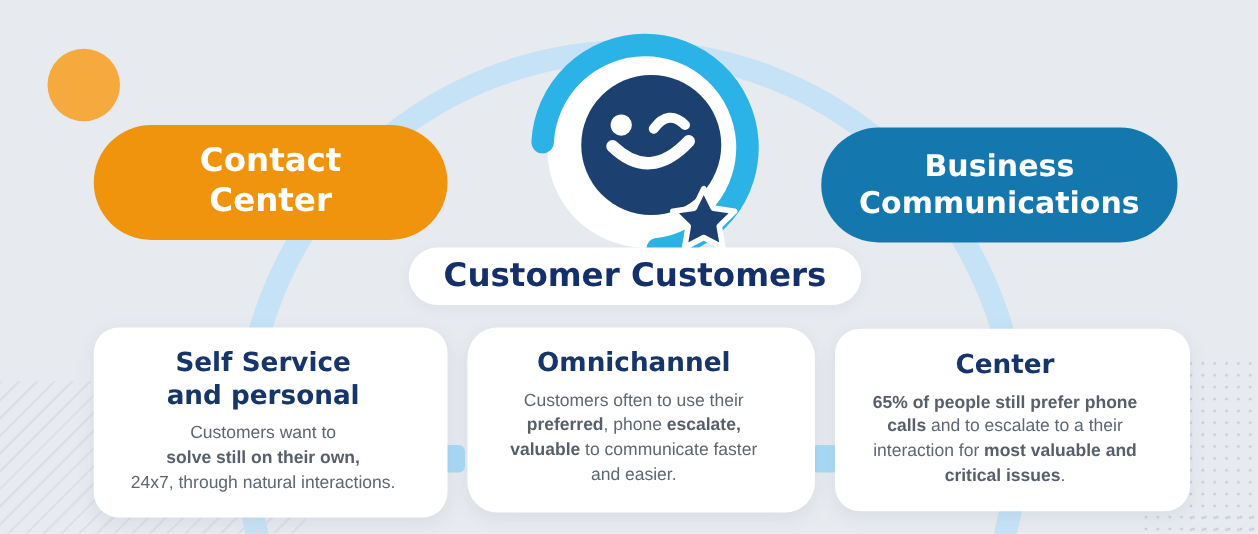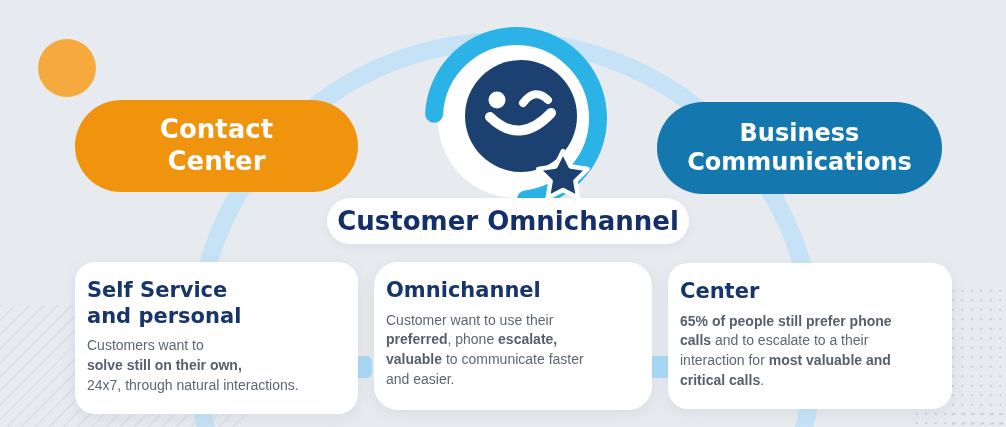--- a/index.html
+++ b/index.html
@@ -46,21 +46,21 @@
     position:absolute; left:327px; top:198px; width:362px; height:46px;
     background:#FFFFFF; border-radius:23px; display:flex; align-items:center; justify-content:center;
     color:#14306B; font-family:"DejaVu Sans", sans-serif; font-weight:bold; font-size:26px; z-index:2;
     box-shadow:0 3px 10px rgba(100,115,140,.08);
   }
   
   .cx-icon { position:absolute; left:400px; top:10px; width:230px; height:220px; z-index:2; }
   
   .card {
     position:absolute; top:262px; background:#fff; border-radius:20px; z-index:2;
-    text-align:left; padding:16px 24px 10px 12px;
+    text-align:center; padding:16px 24px 10px 12px;
     box-shadow:0 4px 14px rgba(100,115,140,.10);
   }
   .card1 { left:75px;  width:283px; height:152px; }
   .card2 { left:374px; width:278px; height:148px;border-radius:24px; }
   .card3 { left:668px; width:284px; height:146px; top:263px; }
   .card-title {
     color:#16356B; font-family:"DejaVu Sans", sans-serif; font-weight:bold;
     font-size:21px; line-height:1.22; white-space:pre-line;
   }
   .card-body {
@@ -97,39 +97,39 @@
 
     <circle cx="97" cy="90" r="8.5" fill="#FFFFFF"></circle>
 
     <path d="M 123 93 Q 135 77 148 90" fill="none" stroke="#FFFFFF" stroke-width="8" stroke-linecap="round"></path>
 
     <path d="M 90 107 Q 120 136 151 103" fill="none" stroke="#FFFFFF" stroke-width="10" stroke-linecap="round"></path>
 
     <path d="M163,141 L155.4,156.5 L138.3,159 L150.6,171 L147.7,188 L163,180 L178.3,188 L175.4,171 L187.7,159 L170.6,156.5 Z" fill="#1C4070" stroke="#FFFFFF" stroke-width="4.5" stroke-linejoin="round"></path>
   </svg>
 
-  <div class="pill-ce">Customer Omnichannel</div>
+  <div class="pill-ce">Customer Customers</div>
 
   <div class="card card1">
     <div class="card-title">Self Service
 and personal</div>
     <div class="card-body"><span>Customers want to
 </span><b>solve still on their own,</b><span>
 24x7, through natural interactions.</span></div>
   </div>
 
   <div class="card card2">
     <div class="card-title">Omnichannel</div>
-    <div class="card-body"><span>Customer want to use their
+    <div class="card-body"><span>Customers often to use their
 </span><b>preferred</b><span>, phone </span><b>escalate,</b><span>
 </span><b>valuable</b><span> to communicate faster
 and easier.</span></div>
   </div>
 
   <div class="card card3">
     <div class="card-title">Center</div>
     <div class="card-body"><b>65% of people still prefer phone
 calls</b><span> and to escalate to a their
 interaction for </span><b>most valuable and
-critical calls</b><span>.</span></div>
+critical issues</b><span>.</span></div>
   </div>
 
 </div>
 
 </body></html>

